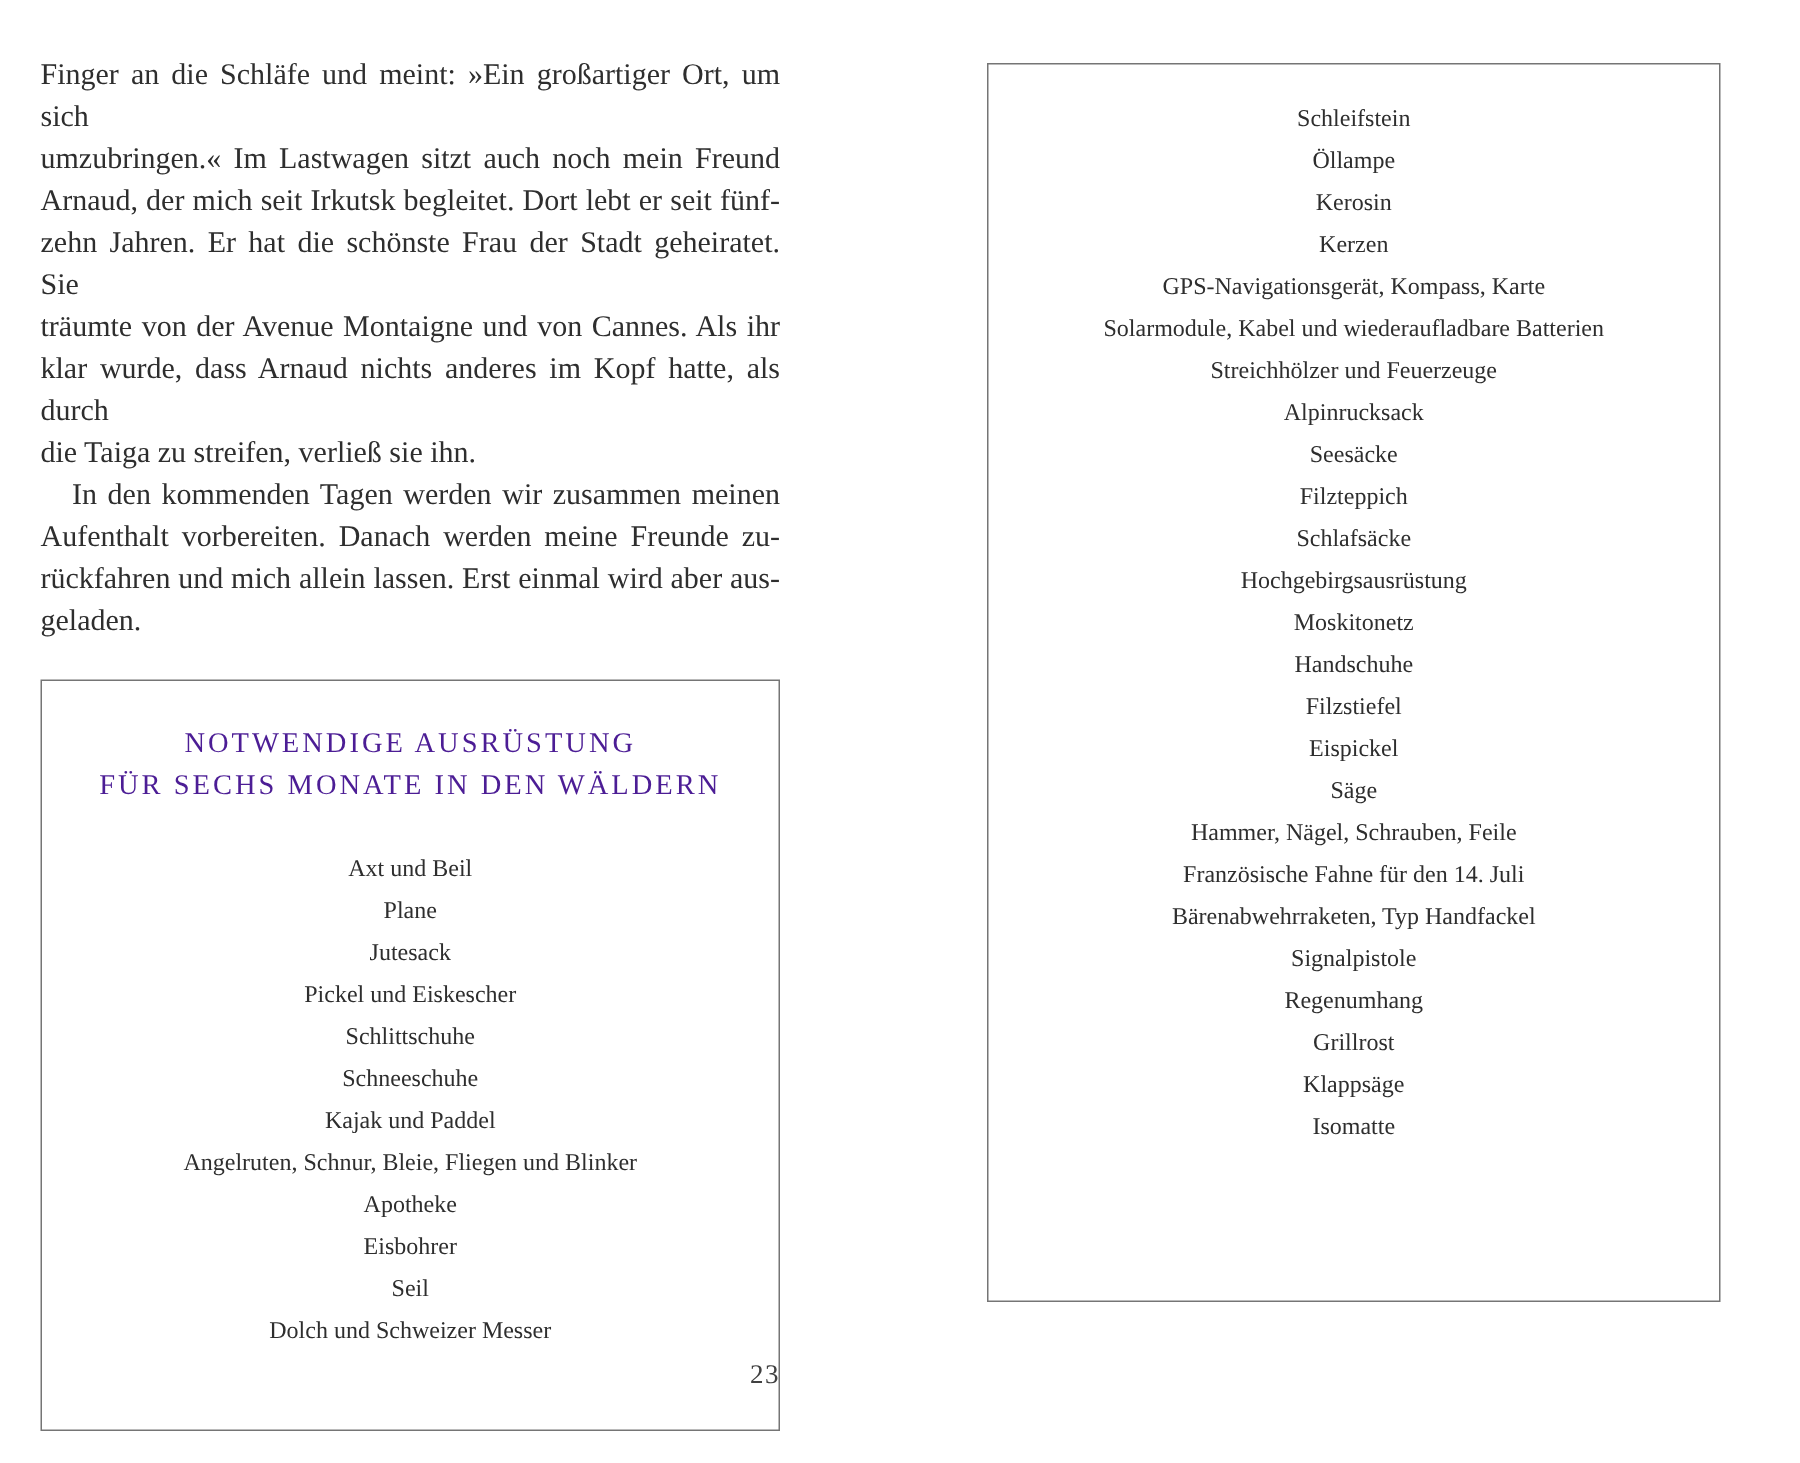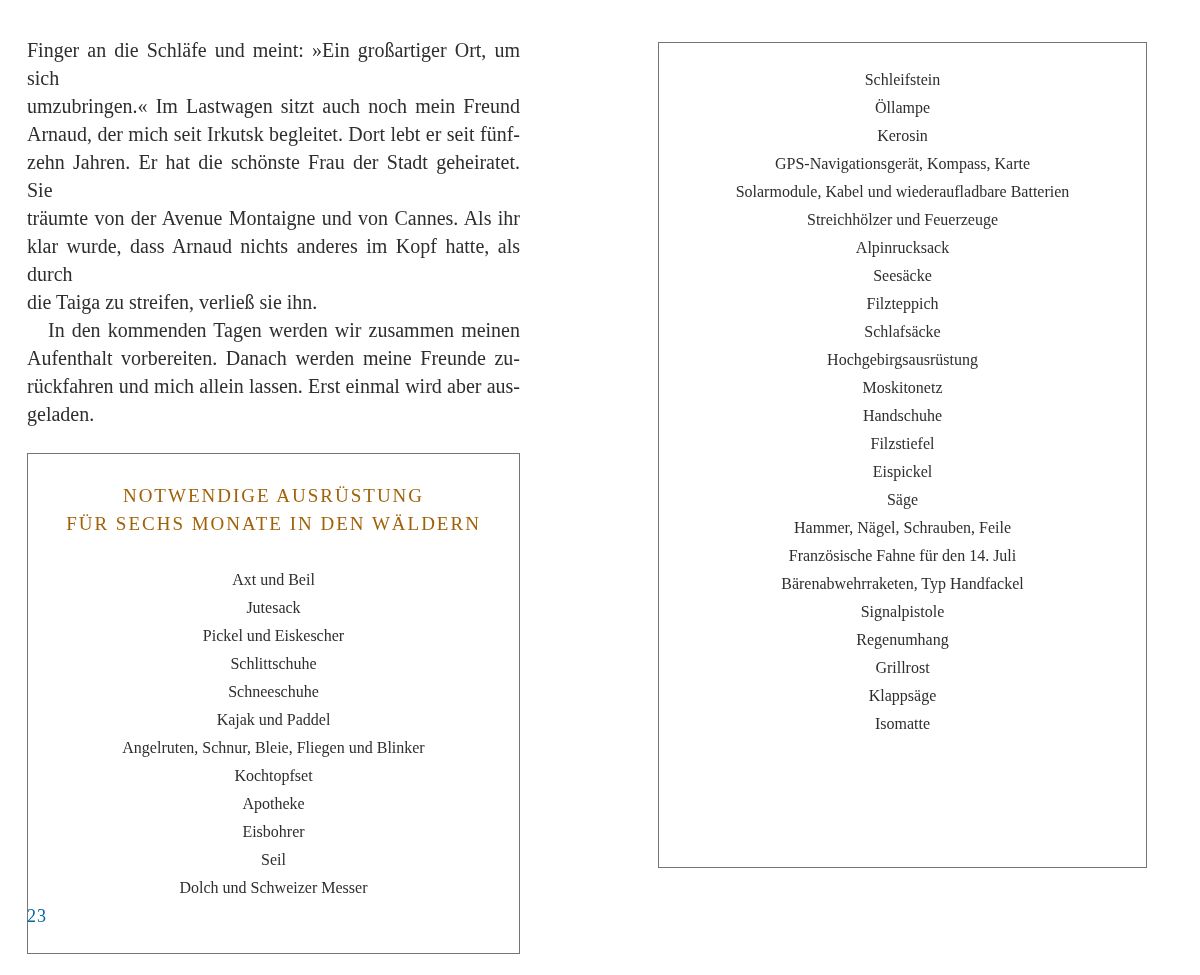--- a/index.html
+++ b/index.html
@@ -45,21 +45,21 @@
     margin-top: 25px;
     width: 493px;
     height: 501px;
     padding-top: 28px;
   }
   .box-heading {
     text-align: center;
     font-size: 19px;
     line-height: 28px;
     letter-spacing: 2px;
-    color: #a16207;
+    color: #4c1d95;
   }
   .heading-gap {
     height: 28px;
   }
   .item-list {
     font-size: 16px;
     line-height: 28px;
     text-align: center;
   }
   .item-list .item {
@@ -79,22 +79,22 @@
     width: 489px;
     height: 826px;
     padding-top: 23px;
   }
   
   .folio {
     position: absolute;
     top: 906px;
     font-size: 18px;
     letter-spacing: 1px;
-    text-align: left;
-    color: #0369a1;
+    text-align: right;
+    color: #404040;
   }
   .folio-left  { left: 27px;  width: 493px; }
   .folio-right { left: 658px; width: 489px; }
 </style>
 </head>
 <body>
 
 <div class="spread">
 
   <div class="page-left">
@@ -113,41 +113,42 @@
       </div>
 
     <div class="equipment-box">
       <div class="box-heading">
         <div>NOTWENDIGE AUSRÜSTUNG</div>
         <div>FÜR SECHS MONATE IN DEN WÄLDERN</div>
       </div>
       <div class="heading-gap"></div>
       <div class="item-list">
           <div class="item">Axt und Beil</div>
+          <div class="item">Plane</div>
           <div class="item">Jutesack</div>
           <div class="item">Pickel und Eiskescher</div>
           <div class="item">Schlittschuhe</div>
           <div class="item">Schneeschuhe</div>
           <div class="item">Kajak und Paddel</div>
           <div class="item">Angelruten, Schnur, Bleie, Fliegen und Blinker</div>
-          <div class="item">Kochtopfset</div>
           <div class="item">Apotheke</div>
           <div class="item">Eisbohrer</div>
           <div class="item">Seil</div>
           <div class="item">Dolch und Schweizer Messer</div>
         </div>
     </div>
   </div>
 
   <div class="page-right">
     <div class="equipment-box-right">
       <div class="item-list">
           <div class="item">Schleifstein</div>
           <div class="item">Öllampe</div>
           <div class="item">Kerosin</div>
+          <div class="item">Kerzen</div>
           <div class="item">GPS-Navigationsgerät, Kompass, Karte</div>
           <div class="item">Solarmodule, Kabel und wiederaufladbare Batterien</div>
           <div class="item">Streichhölzer und Feuerzeuge</div>
           <div class="item">Alpinrucksack</div>
           <div class="item">Seesäcke</div>
           <div class="item">Filzteppich</div>
           <div class="item">Schlafsäcke</div>
           <div class="item">Hochgebirgsausrüstung</div>
           <div class="item">Moskitonetz</div>
           <div class="item">Handschuhe</div>

